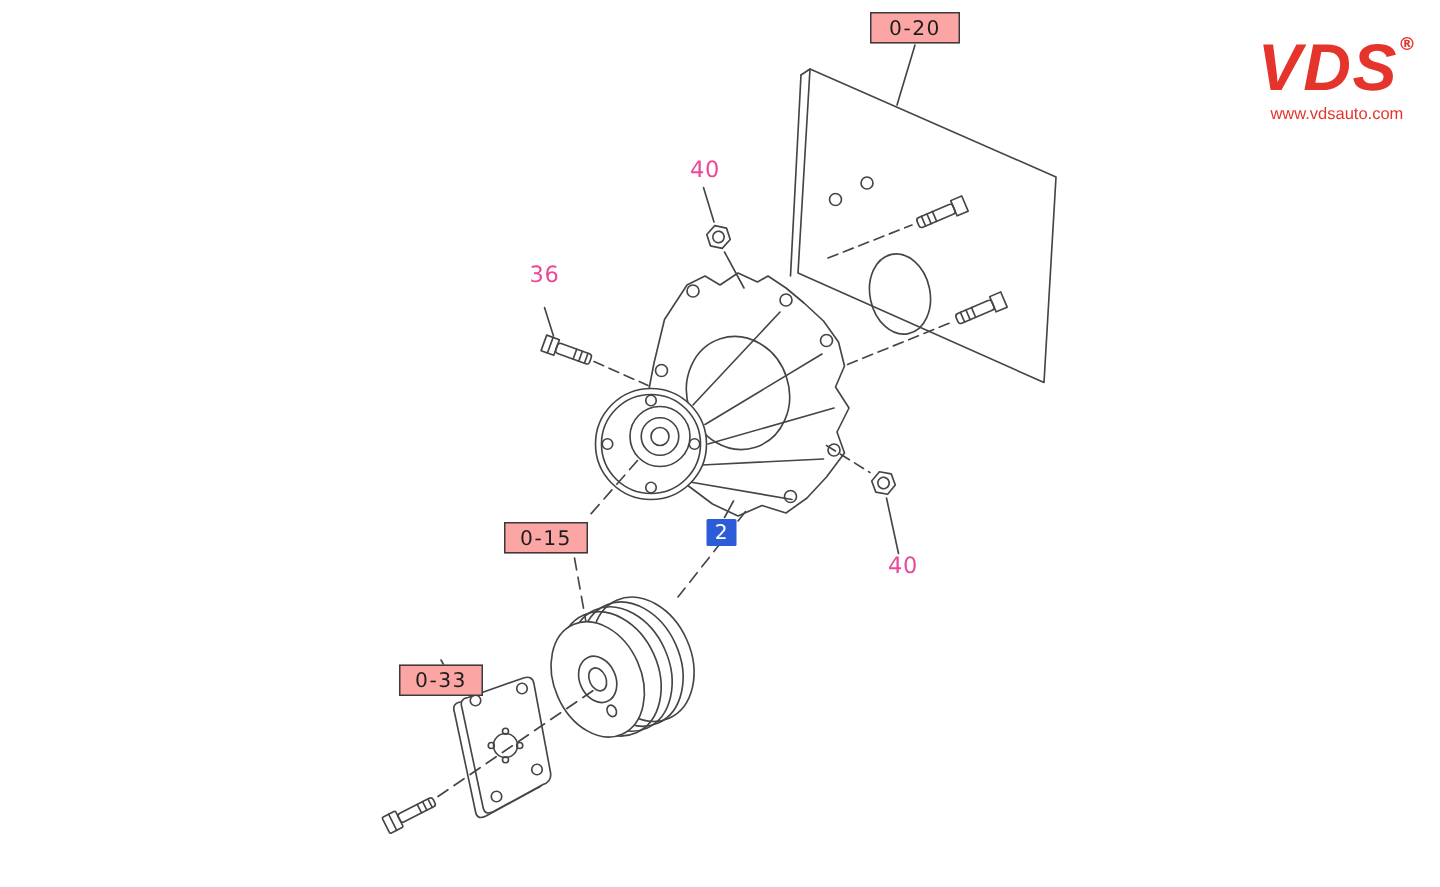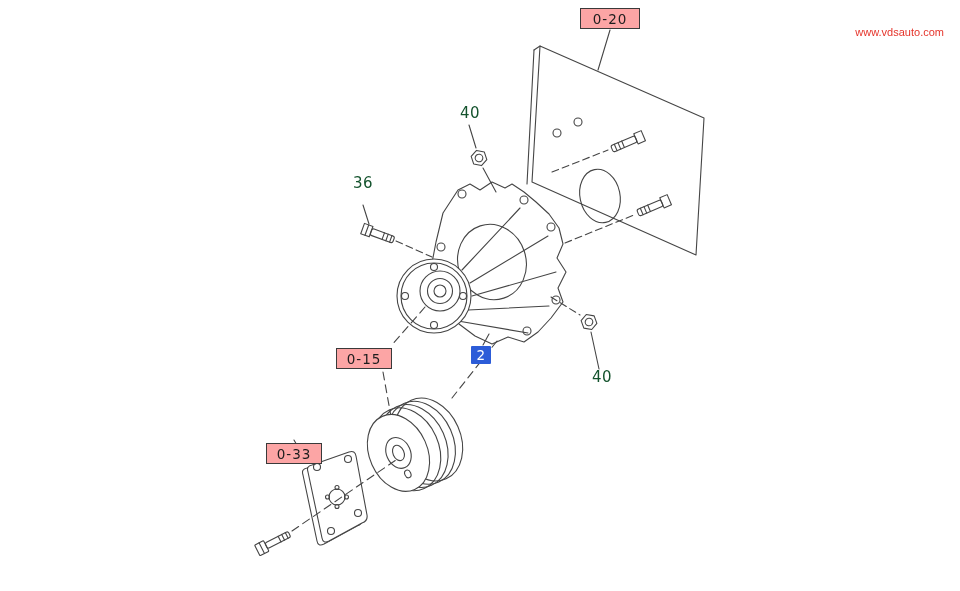--- a/index.html
+++ b/index.html
@@ -9,21 +9,21 @@
   }
   .stage svg{position:absolute;left:0;top:0;}
   .ref-box{
     position:absolute;box-sizing:border-box;background:#fca5a5;
     border:1.4px solid #3a3a3a;color:#1e1e1e;
     font-size:13.5px;letter-spacing:1px;text-align:center;
     display:flex;align-items:center;justify-content:center;
     cursor:pointer;
   }
   .part-label{
-    position:absolute;color:#14532d;font-size:15px;letter-spacing:0.5px;
+    position:absolute;color:#ec4899;font-size:15px;letter-spacing:0.5px;
     text-align:center;cursor:pointer;line-height:1;
   }
   .part-label.highlight{
     background:#2c5cd8;color:#ffffff;font-size:13.5px;
     width:20px;height:18px;line-height:18px;border-radius:1px;
   }
   .logo{
     position:absolute;right:16px;top:24px;text-align:center;color:#e5342b;
   }
   .logo .brand{
@@ -197,16 +197,19 @@
 
   <div class="part-label" style="left:458px;top:106px;width:24px;">40</div>
 
   <div class="part-label" style="left:351px;top:176px;width:24px;">36</div>
 
   <div class="part-label highlight" style="left:471px;top:346px;">2</div>
 
   <div class="part-label" style="left:590px;top:370px;width:24px;">40</div>
 
   <div class="logo">
+    <div>
+      <span class="brand">VDS</span><span class="reg">®</span>
+    </div>
     <div class="site">www.vdsauto.com</div>
   </div>
 
 </div>
 
 </body></html>

